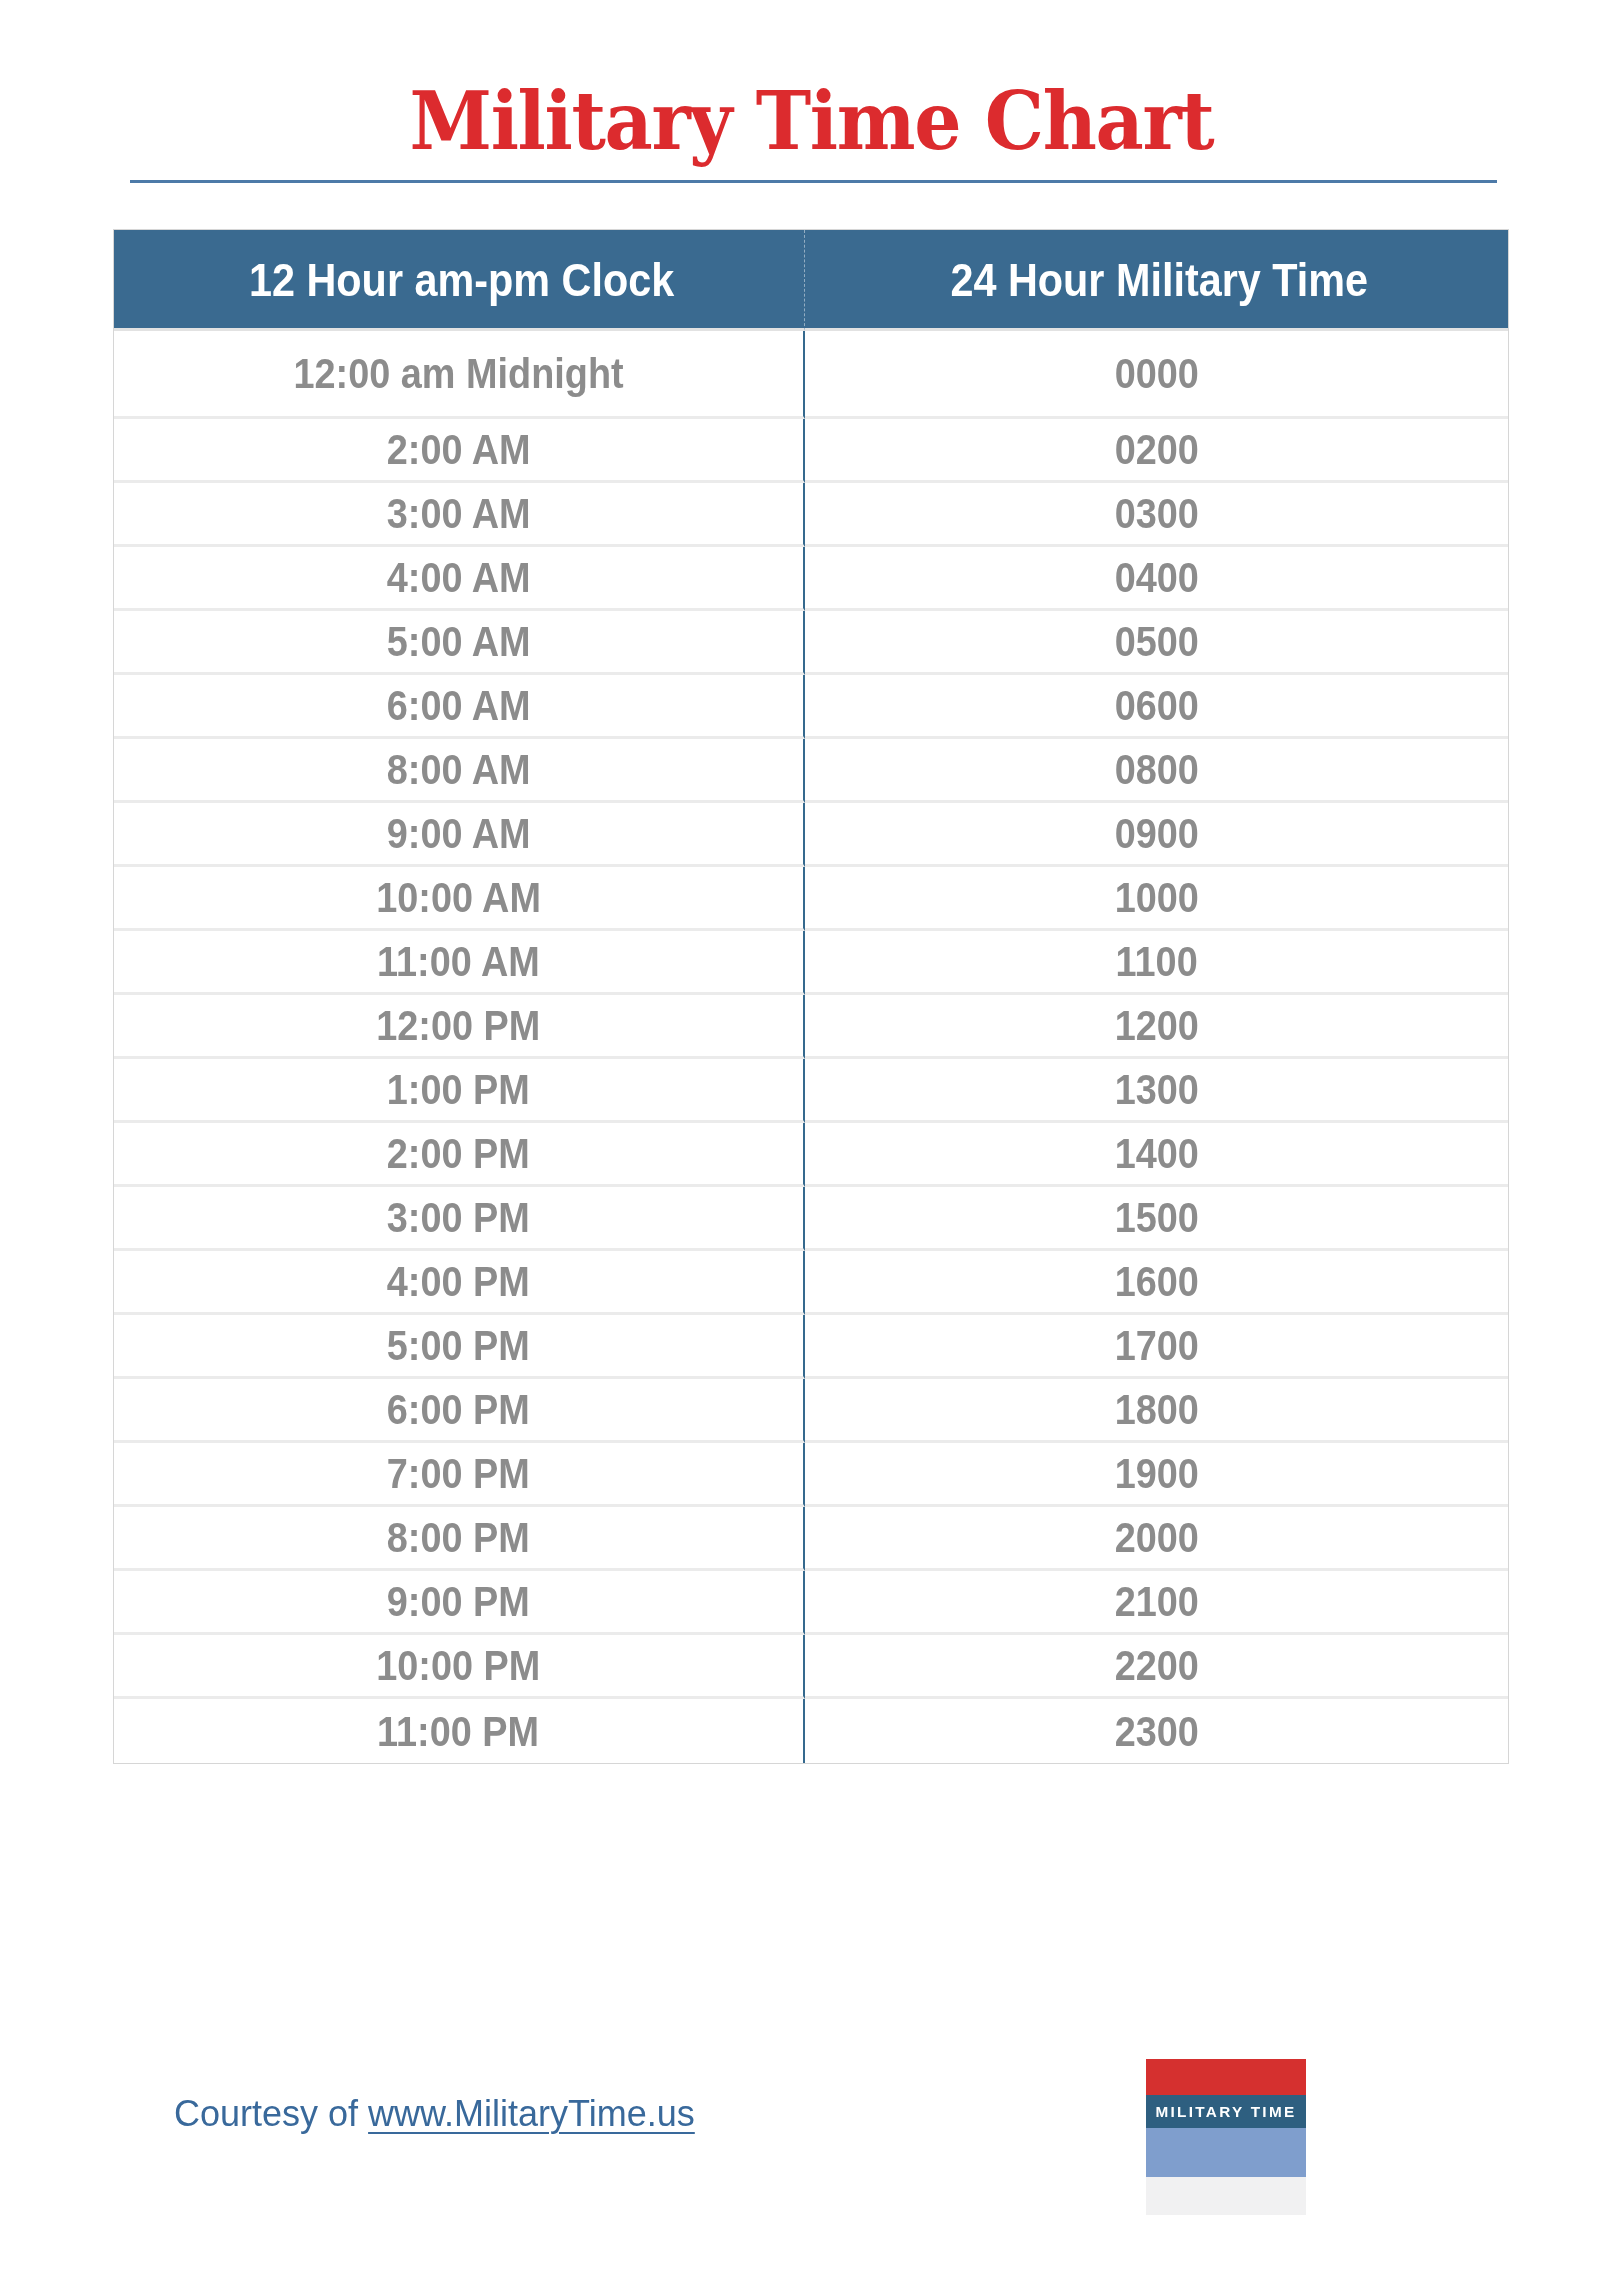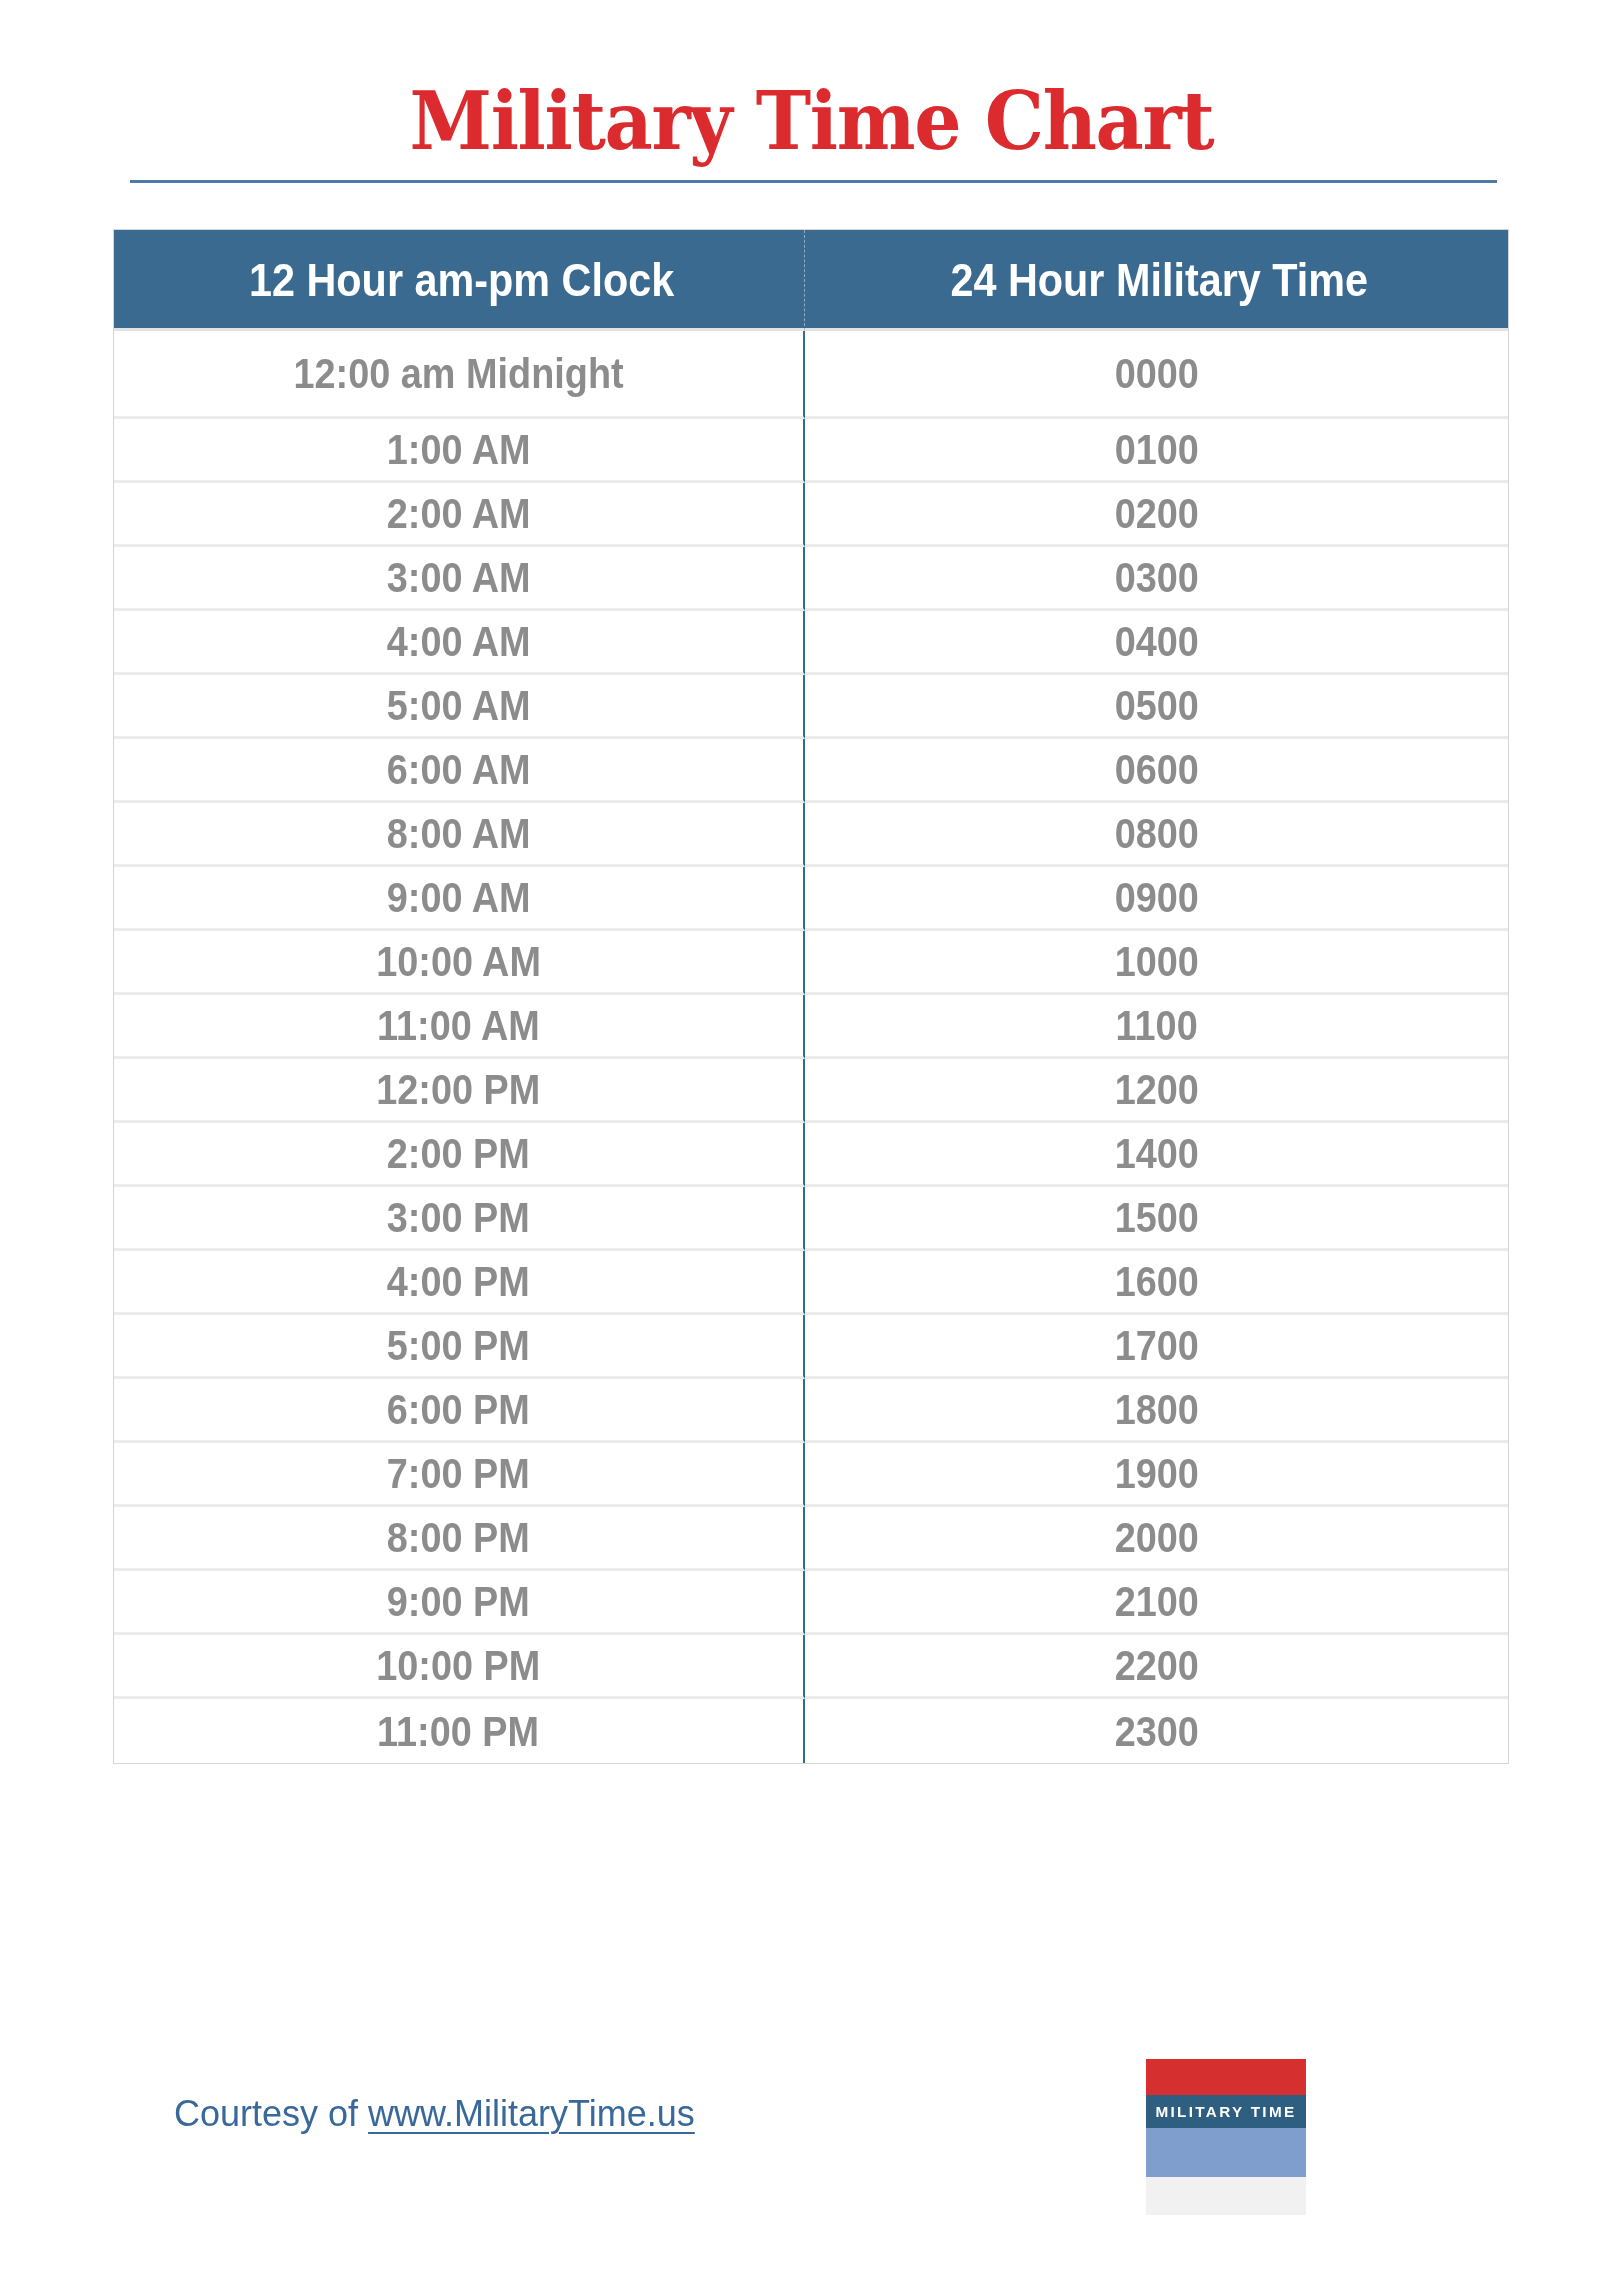--- a/index.html
+++ b/index.html
@@ -141,24 +141,20 @@
       <th class="first"><span class="cond">12 Hour am-pm Clock</span></th>
       <th><span class="cond">24 Hour Military Time</span></th>
     </tr>
   </thead>
   <tbody>
     <tr>
       <td class="c12"><span class="cond">12:00 am Midnight</span></td>
       <td><span class="cond">0000</span></td>
     </tr>
     <tr>
-      <td class="c12"><span class="cond">1:00 AM</span></td>
-      <td><span class="cond">0100</span></td>
-    </tr>
-    <tr>
       <td class="c12"><span class="cond">2:00 AM</span></td>
       <td><span class="cond">0200</span></td>
     </tr>
     <tr>
       <td class="c12"><span class="cond">3:00 AM</span></td>
       <td><span class="cond">0300</span></td>
     </tr>
     <tr>
       <td class="c12"><span class="cond">4:00 AM</span></td>
       <td><span class="cond">0400</span></td>
@@ -183,20 +179,24 @@
       <td class="c12"><span class="cond">10:00 AM</span></td>
       <td><span class="cond">1000</span></td>
     </tr>
     <tr>
       <td class="c12"><span class="cond">11:00 AM</span></td>
       <td><span class="cond">1100</span></td>
     </tr>
     <tr>
       <td class="c12"><span class="cond">12:00 PM</span></td>
       <td><span class="cond">1200</span></td>
+    </tr>
+    <tr>
+      <td class="c12"><span class="cond">1:00 PM</span></td>
+      <td><span class="cond">1300</span></td>
     </tr>
     <tr>
       <td class="c12"><span class="cond">2:00 PM</span></td>
       <td><span class="cond">1400</span></td>
     </tr>
     <tr>
       <td class="c12"><span class="cond">3:00 PM</span></td>
       <td><span class="cond">1500</span></td>
     </tr>
     <tr>

